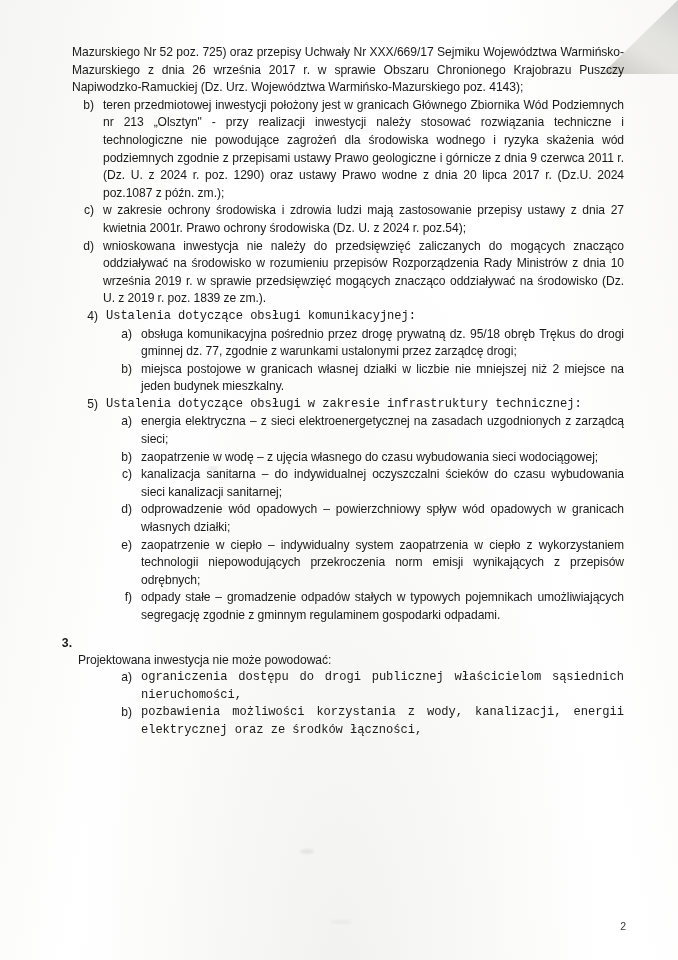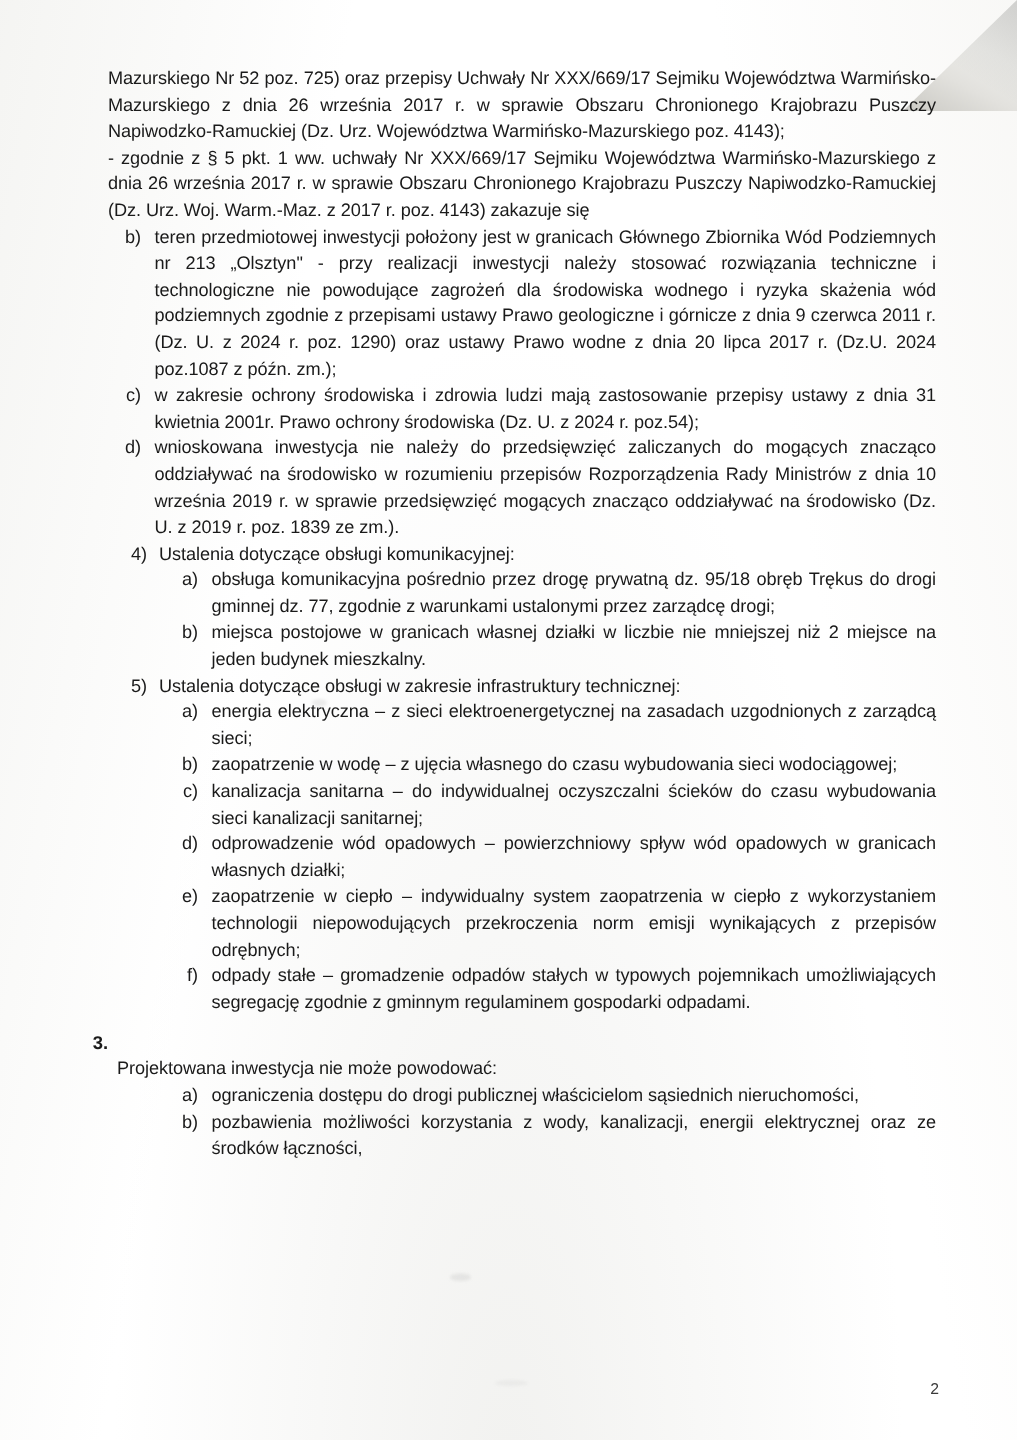--- a/index.html
+++ b/index.html
@@ -83,21 +83,21 @@
     white-space: nowrap;
     text-align: right;
   }
   .m-num { width: 26px; margin-right: 8px; }
   .m-let { width: 22px; margin-right: 9px; }
   .txt {
     flex: 1 1 auto;
     text-align: justify;
     text-justify: inter-word;
   }
-  .txt.endleft { text-align-last: left; }
+  .txt.endleft { text-align-last: left; font-family: Liberation Mono, monospace; }
   .indent-a { margin-left: 38px; }
   .heading-3 {
     font-weight: bold;
     font-size: 12.3px;
     line-height: 18px;
   }
   .head-row { display: flex; align-items: flex-start; margin-left: -26px; }
   .head-row .hnum { width: 26px; margin-right: 12px; text-align: right; font-weight: bold; }
   .gap-m { height: 9px; }
   .page-num {
@@ -127,33 +127,32 @@
     <div class="sheet-shadow"></div>
   </div>
 
   <div class="smudge" style="left:208px;top:466px;width:10px;height:5px;"></div>
   <div class="smudge" style="left:300px;top:849px;width:14px;height:5px;"></div>
   <div class="smudge" style="left:330px;top:920px;width:22px;height:4px;opacity:.55;"></div>
 
   <div class="content">
 
     <div class="body-text just last-line-left">Mazurskiego Nr 52 poz. 725) oraz przepisy Uchwały Nr XXX/669/17 Sejmiku Województwa Warmińsko-Mazurskiego z dnia 26 września 2017 r. w sprawie Obszaru Chronionego Krajobrazu Puszczy Napiwodzko-Ramuckiej (Dz. Urz. Województwa Warmińsko-Mazurskiego poz. 4143);</div>
-    <div class="body-text just last-line-left">- zgodnie z § 5 pkt. 1 ww. uchwały Nr XXX/669/17 Sejmiku Województwa Warmińsko-Mazurskiego z dnia 26 września 2017 r. w sprawie Obszaru Chronionego Krajobrazu Puszczy Napiwodzko-Ramuckiej (Dz. Urz. Woj. Warm.-Maz. z 2017 r. poz. 4143) zakazuje się</div>
 
     <div class="lvl-let body-text">
 
 
       <div class="row">
         <span class="marker m-let">b)</span>
         <span class="txt">teren przedmiotowej inwestycji położony jest w granicach Głównego Zbiornika Wód Podziemnych nr 213 „Olsztyn" - przy realizacji inwestycji należy stosować rozwiązania techniczne i technologiczne nie powodujące zagrożeń dla środowiska wodnego i ryzyka skażenia wód podziemnych zgodnie z przepisami ustawy Prawo geologiczne i górnicze z dnia 9 czerwca 2011 r. (Dz. U. z 2024 r. poz. 1290) oraz ustawy Prawo wodne z dnia 20 lipca 2017 r. (Dz.U. 2024 poz.1087 z późn. zm.);</span>
       </div>
 
       <div class="row">
         <span class="marker m-let">c)</span>
-        <span class="txt">w zakresie ochrony środowiska i zdrowia ludzi mają zastosowanie przepisy ustawy z dnia 31 kwietnia 2001r. Prawo ochrony środowiska (Dz. U. z 2024 r. poz.54);</span>
+        <span class="txt">w zakresie ochrony środowiska i zdrowia ludzi mają zastosowanie przepisy ustawy z dnia 27 kwietnia 2001r. Prawo ochrony środowiska (Dz. U. z 2024 r. poz.54);</span>
       </div>
 
       <div class="row">
         <span class="marker m-let">d)</span>
         <span class="txt">wnioskowana inwestycja nie należy do przedsięwzięć zaliczanych do mogących znacząco oddziaływać na środowisko w rozumieniu przepisów Rozporządzenia Rady Ministrów z dnia 10 września 2019 r.  w sprawie przedsięwzięć mogących znacząco oddziaływać na środowisko (Dz. U. z 2019 r. poz. 1839 ze zm.).</span>
       </div>
     </div>
 
     <div class="lvl-num body-text">
       <div class="row">

